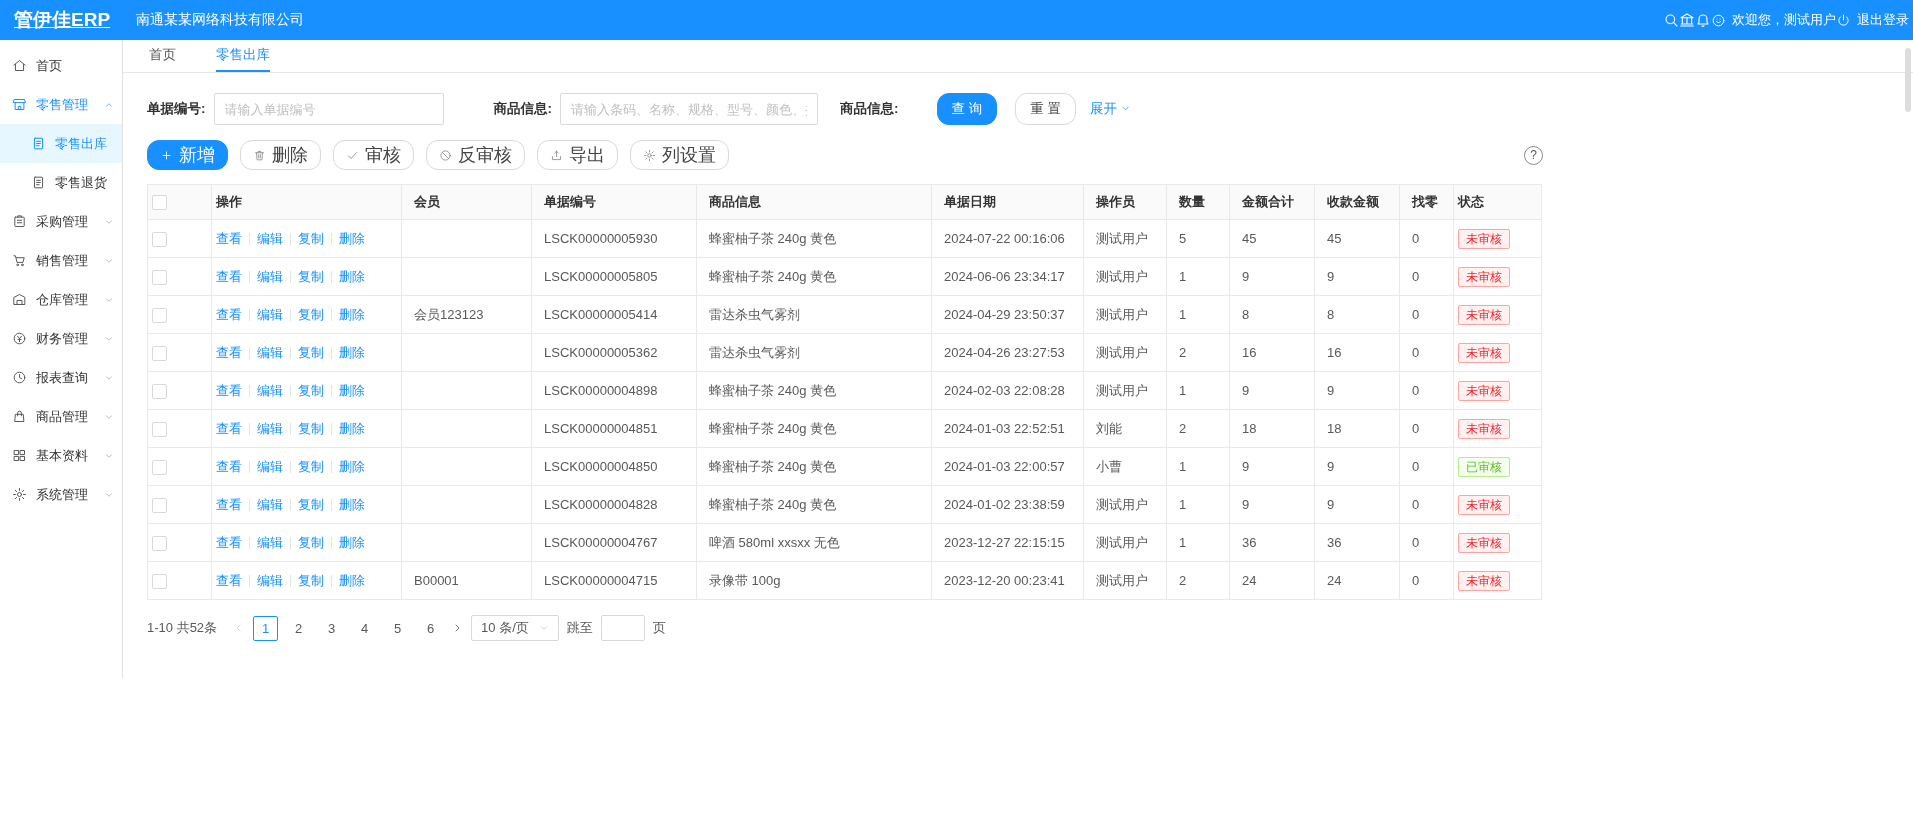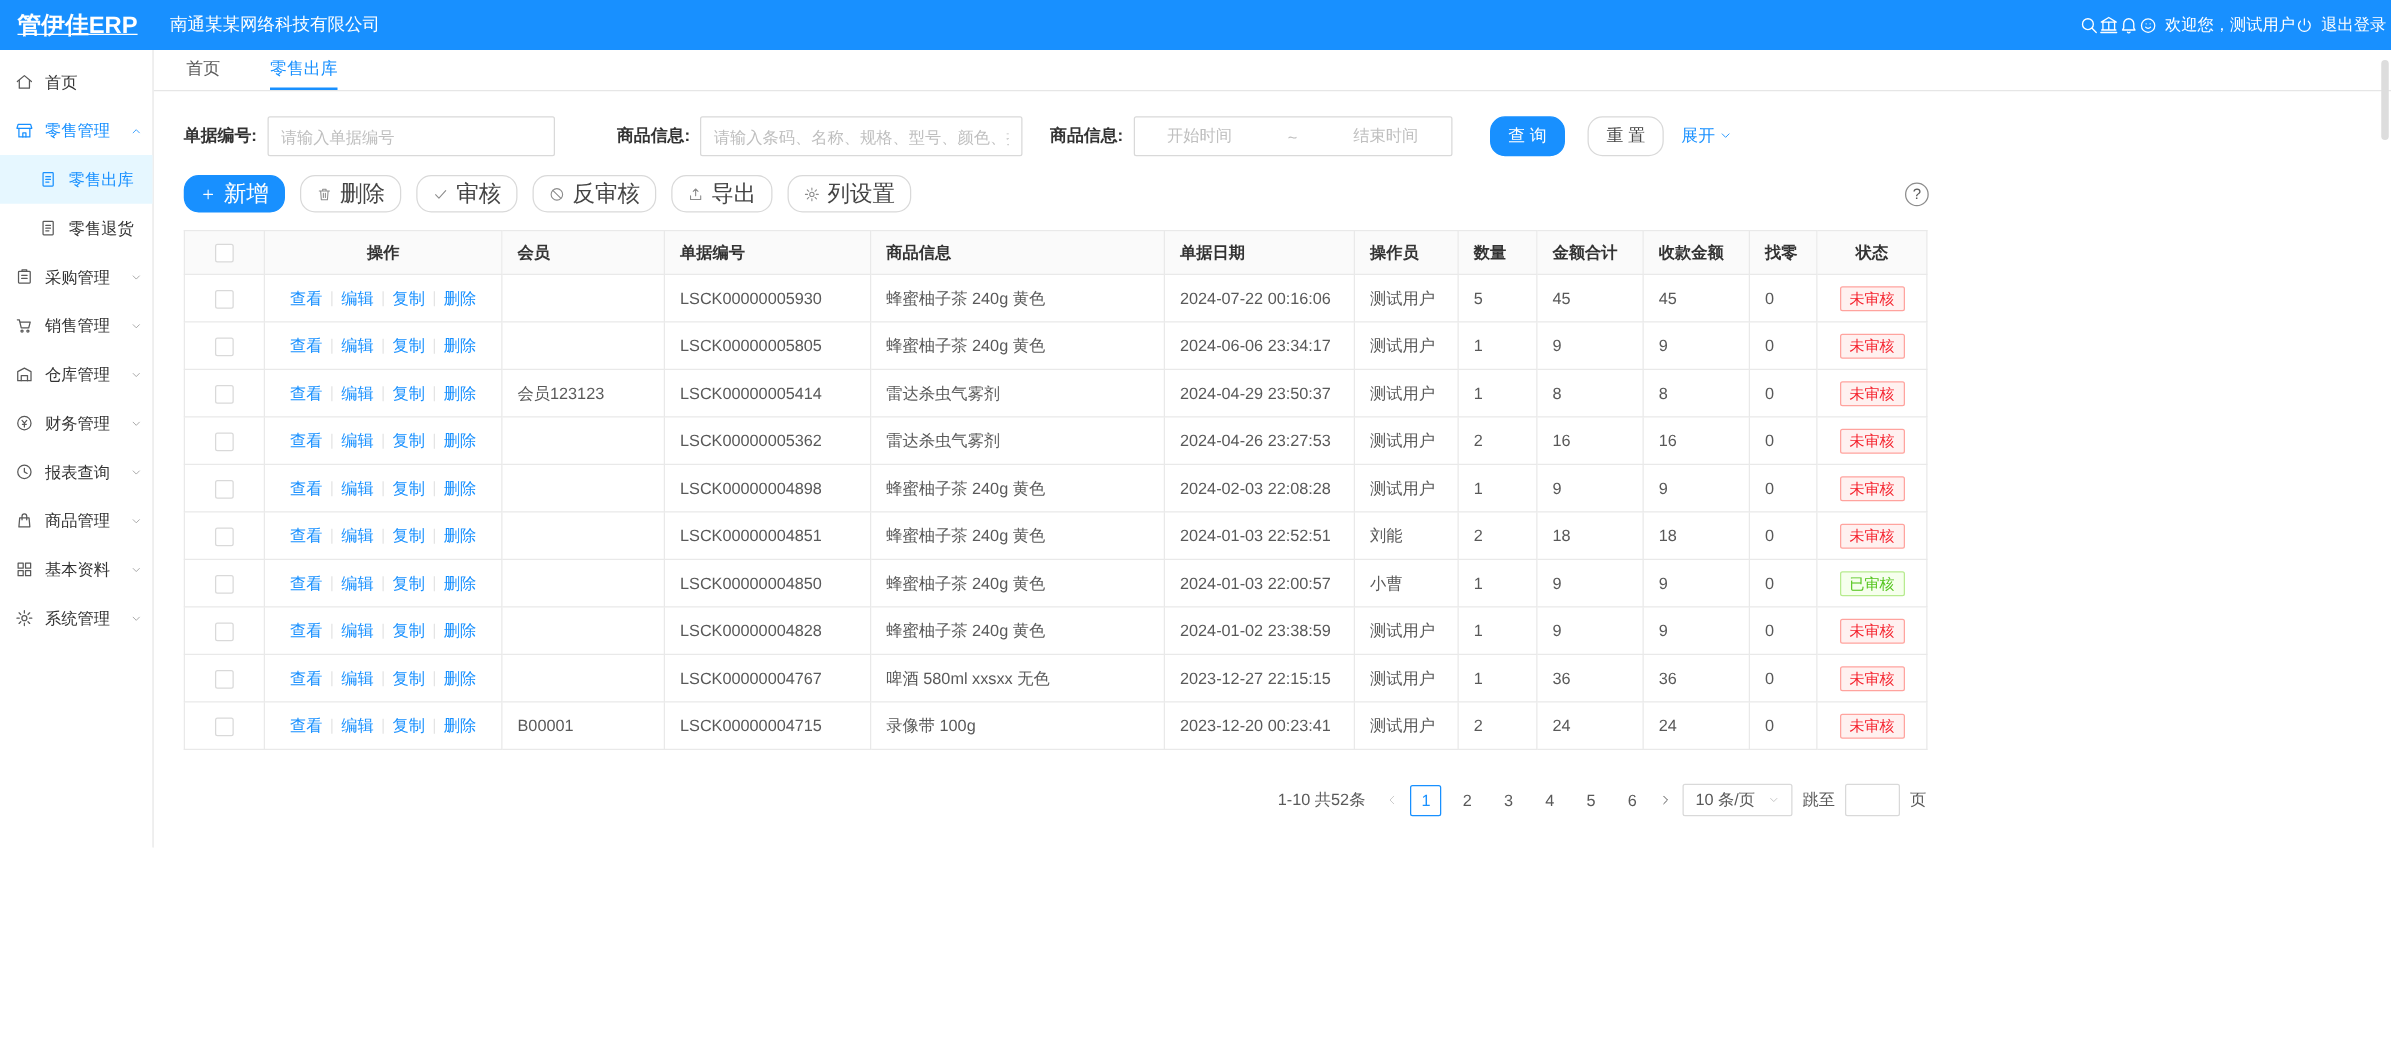--- a/index.html
+++ b/index.html
@@ -55,28 +55,28 @@
   
   .toolbar { display:flex; align-items:center; gap:12px; margin:15px 0 14px 0; width:1396px; }
   .toolbar .btn { height:30px; padding:0 12px; font-size:18px; }
   .toolbar .btn:not(.primary) .b-icon { color:#8c8c8c; }
   .help { margin-left:auto; width:19px; height:19px; border:1px solid #8c8c8c; border-radius:50%; color:#595959; font-size:12px; display:flex; align-items:center; justify-content:center; cursor:pointer; }
 
   
   table { border-collapse:collapse; table-layout:fixed; width:1394px; font-size:13px; color:#595959; }
   th, td { border:1px solid #e9e9e9; padding:0 12px; height:38px; overflow:hidden; white-space:nowrap; text-overflow:ellipsis; text-align:left; }
   thead th { background:#fafafa; color:#333; font-weight:bold; height:35px; }
-  th.c, td.c { text-align:center; padding:0 4px; }
+  th.c, td.c { text-align:left; padding:0 4px; }
   .checkbox { width:15px; height:15px; border:1px solid #d9d9d9; border-radius:2px; background:#fff; display:inline-block; vertical-align:middle; cursor:pointer; }
   .action-link { color:#1890ff; cursor:pointer; text-decoration:none; }
   .sep { display:inline-block; width:1px; height:12px; background:#e4e4e4; margin:0 7px; vertical-align:middle; }
   .badge { display:inline-block; font-size:12px; line-height:18px; padding:0 7px; border-radius:2px; border:1px solid; }
 
   
-  .pager { width:1394px; display:flex; justify-content:flex-end; align-items:center; gap:8px; margin-top:27px; font-size:13px; color:#595959; }
+  .pager { width:1394px; display:flex; align-items:center; gap:8px; margin-top:15px; font-size:13px; color:#595959; }
   .pg-summary { margin-right:8px; }
   .page-btn { min-width:25px; height:25px; display:inline-flex; align-items:center; justify-content:center; border:1px solid transparent; border-radius:2px; cursor:pointer; }
   .page-btn.current { border-color:#1890ff; color:#1890ff; }
   .nav-btn { display:flex; align-items:center; cursor:pointer; }
   .nav-prev { color:#ccc; }
   .nav-next { color:#595959; }
   .page-size { height:26px; border:1px solid #d9d9d9; border-radius:2px; display:flex; align-items:center; gap:10px; padding:0 9px; cursor:pointer; color:#595959; }
   .page-size .s-chev { color:#bbb; margin:0; }
   .jump-input { width:44px; height:26px; border:1px solid #d9d9d9; border-radius:2px; outline:none; }
 
@@ -296,25 +296,20 @@
       </div>
 
     <div class="content">
 
       <div class="filter-row">
         <span class="f-label">单据编号:</span>
         <input class="f-input" placeholder="请输入单据编号" style="">
         <span class="f-label gap-lg">商品信息:</span>
         <input class="f-input w258" placeholder="请输入条码、名称、规格、型号、颜色、扩展..." style="">
         <span class="f-label gap-md">商品信息:</span>
-        <div class="date-range">
-          <span>开始时间</span>
-          <span>~</span>
-          <span>结束时间</span>
-        </div>
         <button class="btn primary gap-xl">查 询</button>
         <button class="btn gap-md2">重 置</button>
         <span class="expand-link gap-md3">
           <span>展开</span>
           <span class="b-icon"><svg viewBox="0 0 24 24" width="11" height="11" fill="none" stroke="currentColor" stroke-width="1.6" stroke-linecap="round" stroke-linejoin="round">
                 <polyline points="6,9 12,15 18,9"></polyline>
               </svg></span>
         </span>
       </div>
 

